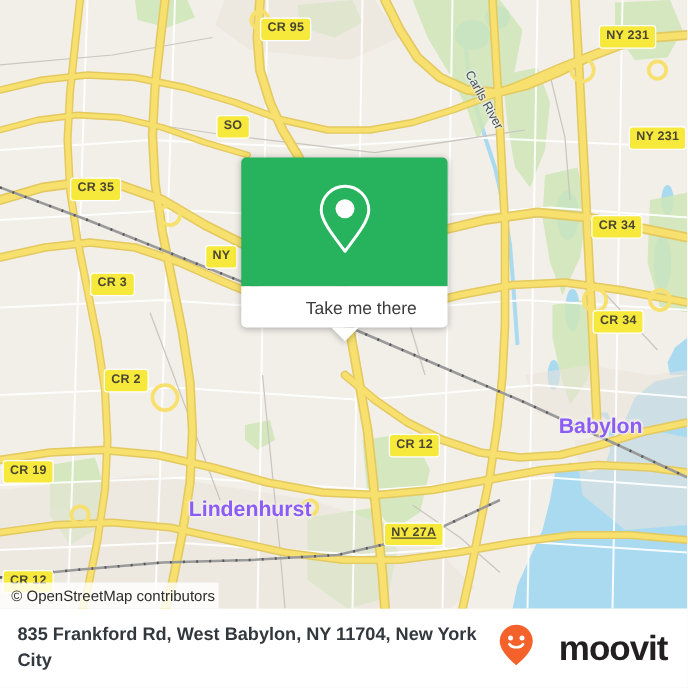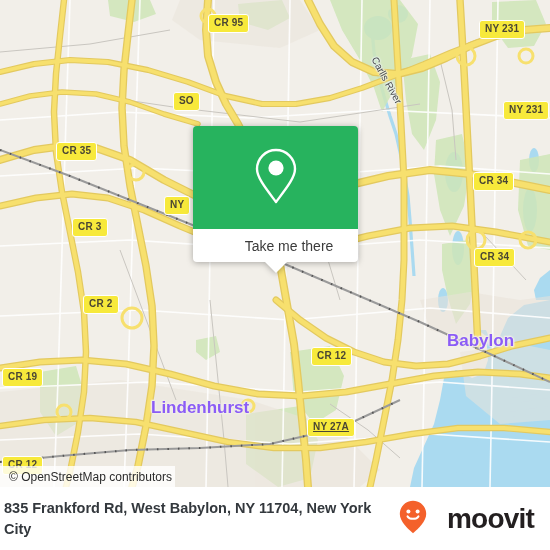--- a/index.html
+++ b/index.html
@@ -152,21 +152,21 @@
     position: absolute;
     left: 0;
     top: 487px;
     width: 550px;
     height: 63px;
     background: #ffffff;
     display: flex;
     align-items: center;
     justify-content: space-between;
     box-sizing: border-box;
-    padding: 0 16px 0 4px;
+    padding: 0 16px 0 14px;
   }
   #footer-address {
     color: #33383d;
     font-family: "Liberation Sans", sans-serif;
     font-size: 14.5px;
     font-weight: bold;
     line-height: 1.42;
     max-width: 380px;
   }
   #brand-logo {

